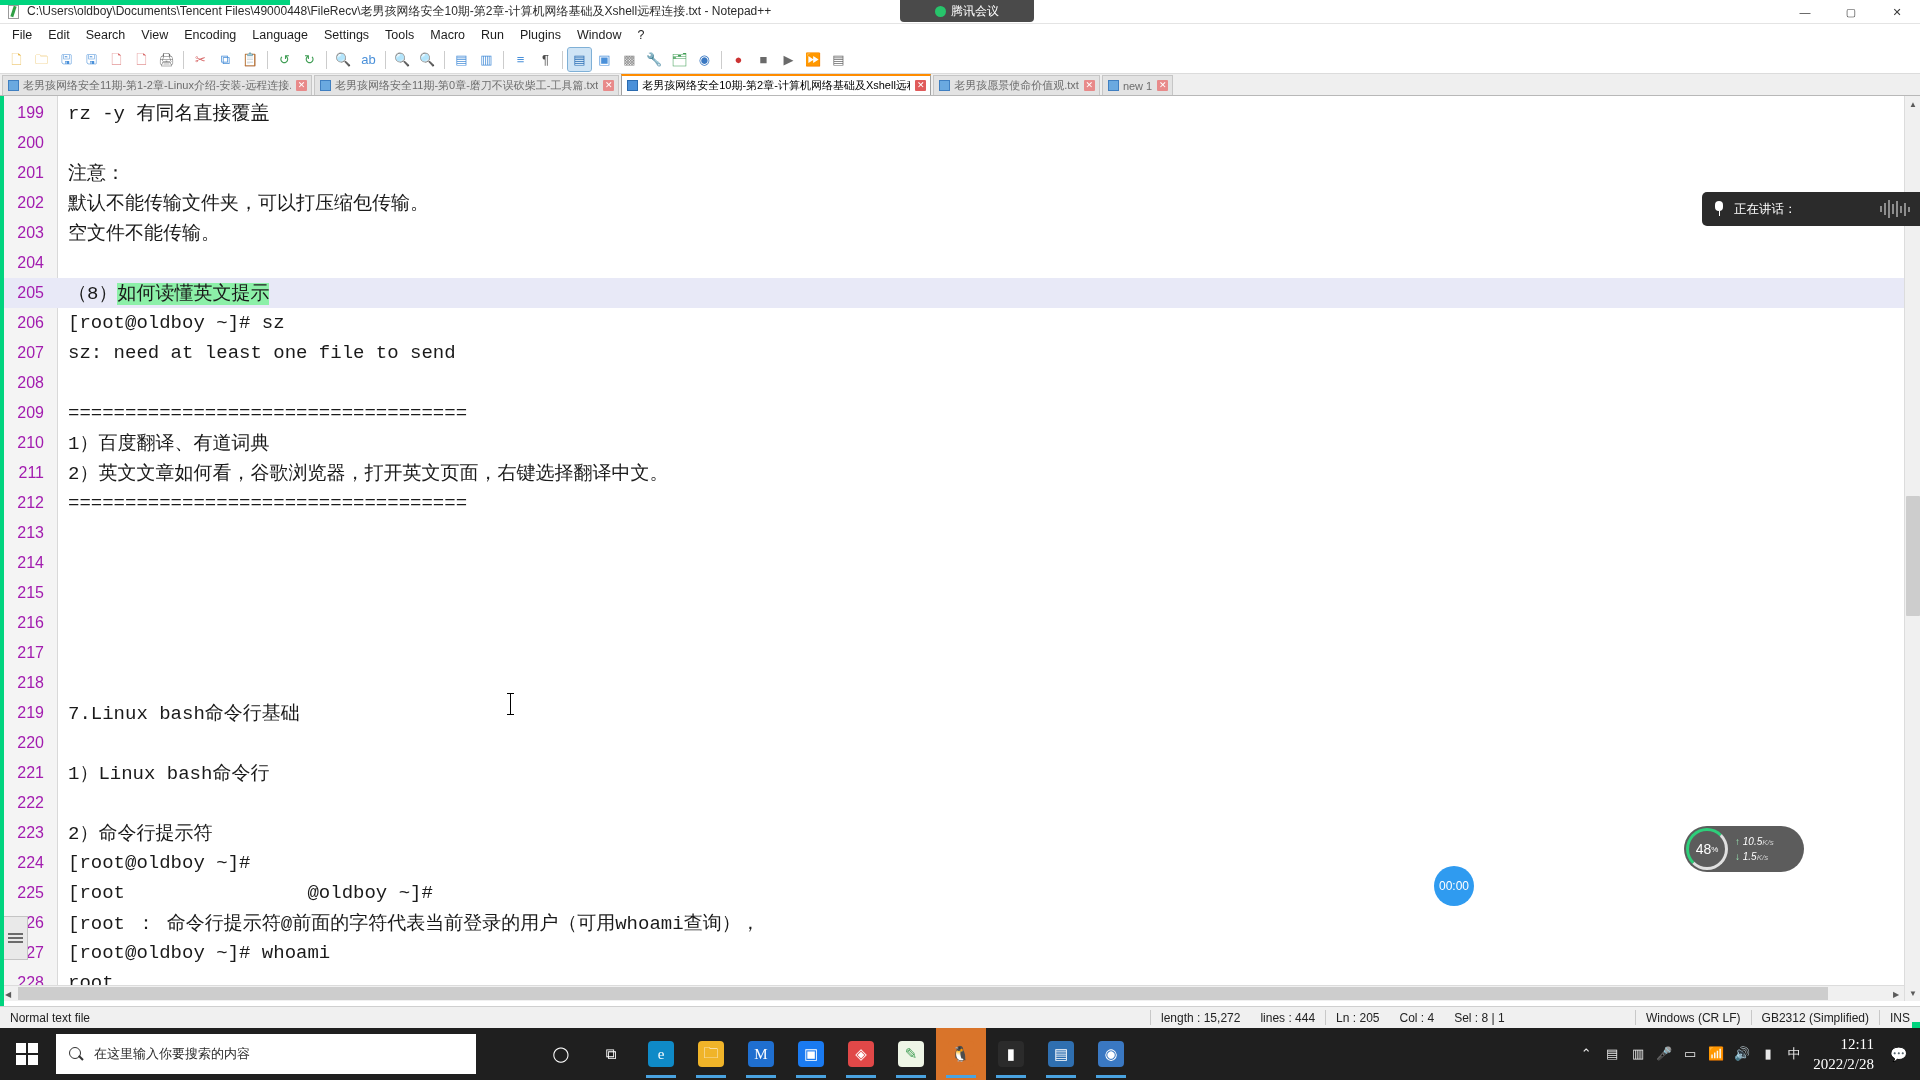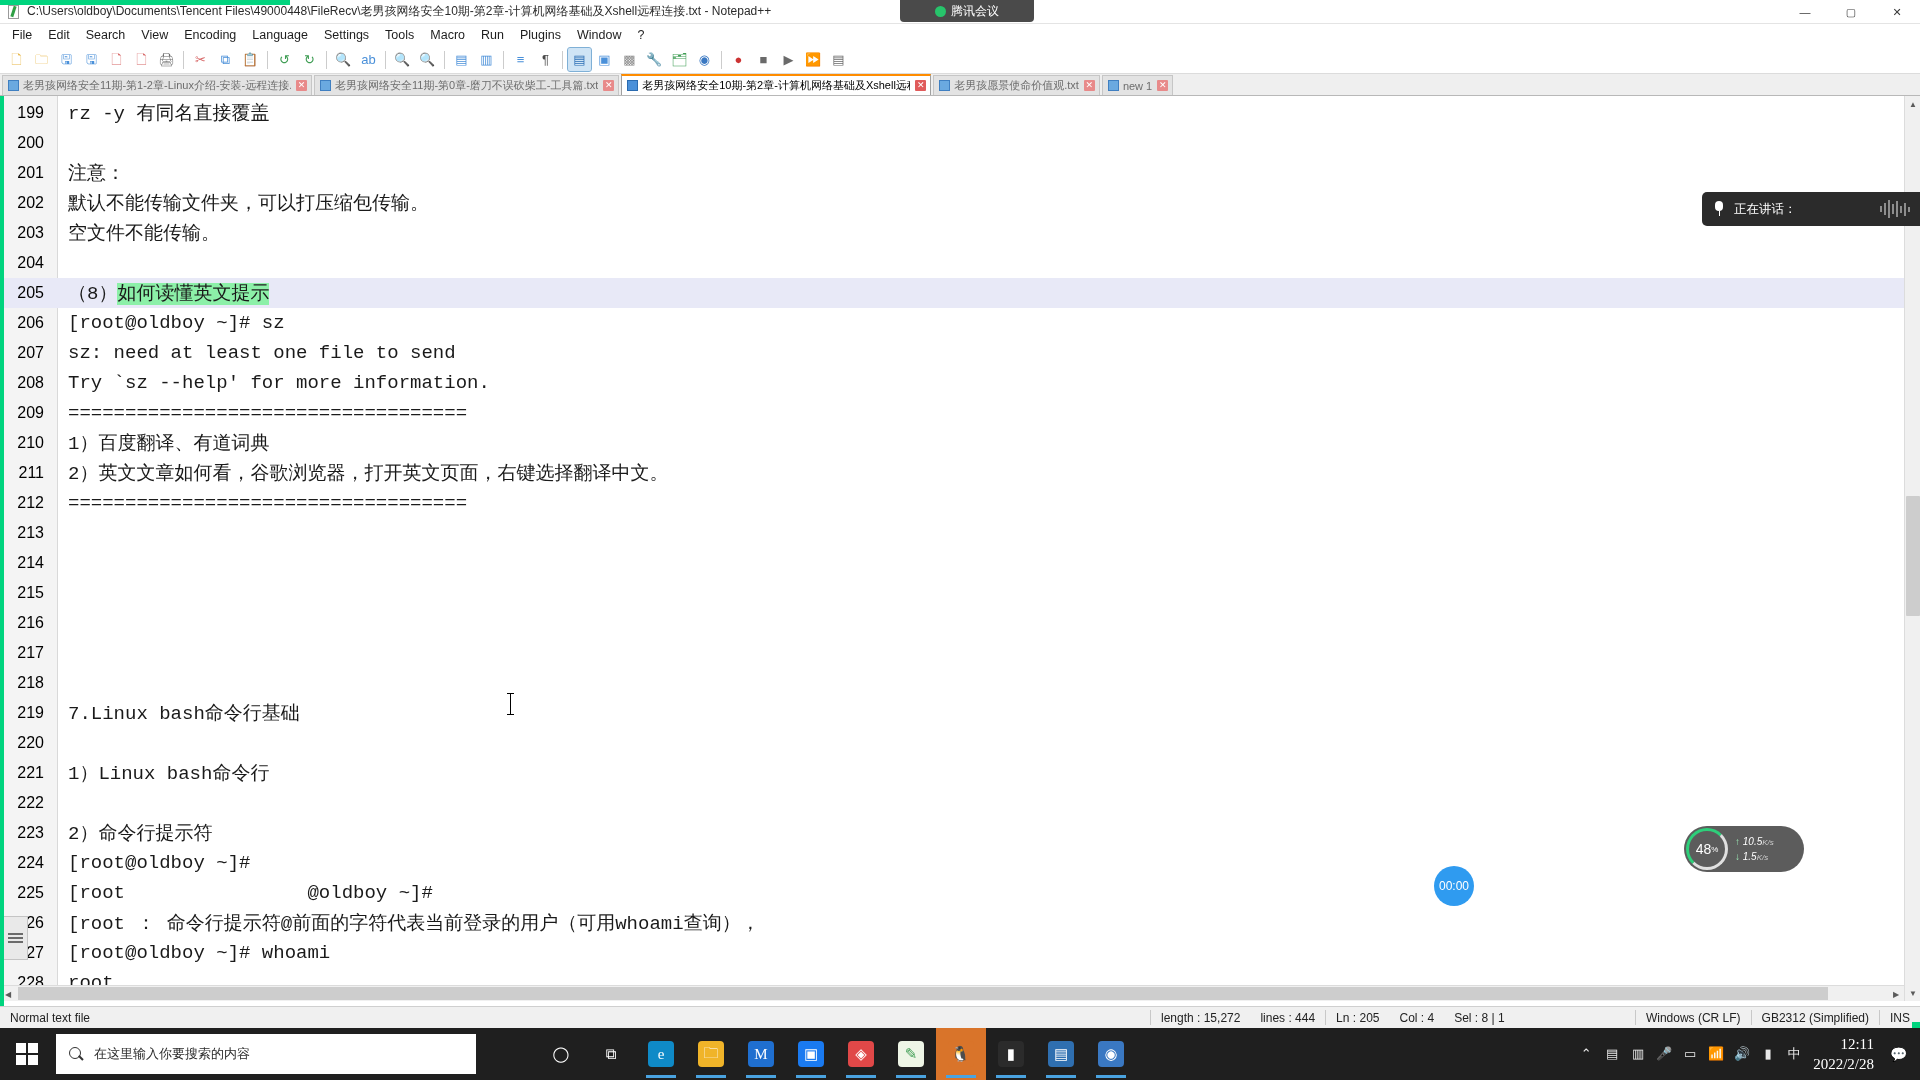--- a/index.html
+++ b/index.html
@@ -114,21 +114,21 @@
   .lines {
     position: absolute; left: 0; top: 2px; width: 1920px;
   }
   .line {
     height: 30px; display: flex; align-items: center; position: relative;
   }
   .line.current { background: #e8e9f7; }
   .lnum {
     width: 52px; text-align: right; padding-right: 8px;
     font-family: "Liberation Sans", sans-serif;
-    font-size: 16px; color: #000000; flex: none;
+    font-size: 16px; color: #a21caf; flex: none;
   }
   .ltext {
     padding-left: 16px; font-family: "Liberation Mono", monospace;
     font-size: 19px; color: #1a1a1a; white-space: pre;
   }
   .hl-green { background: #8cf0a8; }
 
   .caret {
     position: absolute; left: 510px; top: 597px; width: 1px; height: 22px;
     background: #000;
@@ -504,21 +504,20 @@
         <div class="line">
           <div class="lnum">206</div>
           <div class="ltext">[root@oldboy ~]# sz</div>
         </div>
         <div class="line">
           <div class="lnum">207</div>
           <div class="ltext">sz: need at least one file to send</div>
         </div>
         <div class="line">
           <div class="lnum">208</div>
-          <div class="ltext">Try `sz --help' for more information.</div>
         </div>
         <div class="line">
           <div class="lnum">209</div>
           <div class="ltext">===================================</div>
         </div>
         <div class="line">
           <div class="lnum">210</div>
           <div class="ltext">1）百度翻译、有道词典</div>
         </div>
         <div class="line">

